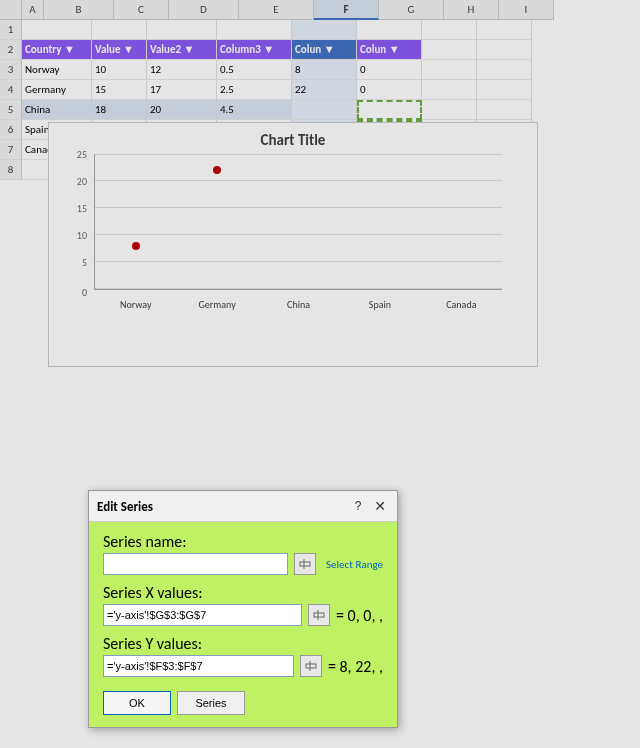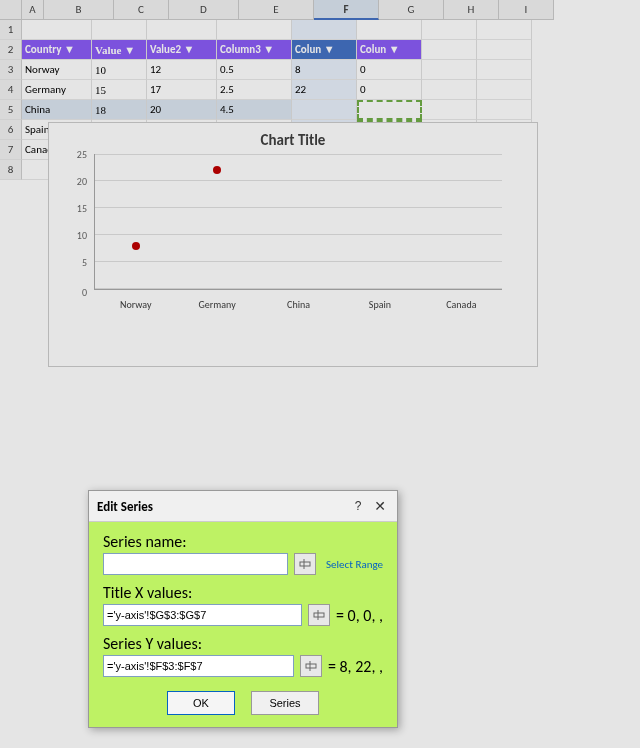--- a/index.html
+++ b/index.html
@@ -81,21 +81,21 @@
       border-right: 1px solid #e0e0e0;
       border-bottom: 1px solid #e8e8e8;
       padding: 0 3px;
       font-size: 11px;
       line-height: 20px;
       overflow: hidden;
       white-space: nowrap;
       background: #fff;
     }
     .cell.b { min-width: 70px; }
-    .cell.c { min-width: 55px; font-family: Liberation Serif, serif; }
+    .cell.c { min-width: 55px; }
     .cell.d { min-width: 70px; }
     .cell.e { min-width: 75px; }
     .cell.f { min-width: 65px; background: #dce6f1; }
     .cell.g { min-width: 65px; }
     .cell.h { min-width: 55px; }
     .cell.i { min-width: 55px; }
 
     .cell.header-cell {
       background: #8b5cf6;
       color: #fff;
@@ -306,22 +306,22 @@
       margin-left: 4px;
     }
     .equals-text {
       font-size: 16px;
       color: #000;
       white-space: nowrap;
     }
 
     .dialog-buttons {
       display: flex;
-      justify-content: center;
-      gap: 16px;
+      justify-content: flex-start;
+      gap: 6px;
       margin-top: 10px;
       padding: 4px 0 2px 0;
     }
     .btn {
       min-width: 68px;
       height: 24px;
       font-size: 11px;
       cursor: pointer;
       background: #f0f0f0;
       border: 1px solid #999;
@@ -528,21 +528,21 @@
             <svg width="12" height="12" viewBox="0 0 12 12">
               <rect x="1" y="4" width="10" height="4" fill="none" stroke="#666" stroke-width="1"></rect>
               <line x1="5" y1="1" x2="5" y2="11" stroke="#666" stroke-width="1"></line>
             </svg>
           </button>
           <a class="select-range-link">Select Range</a>
         </div>
       </div>
 
       <div class="form-row">
-        <label class="form-label">Title X values:</label>
+        <label class="form-label">Series X values:</label>
         <div class="form-row-inline">
           <input class="form-input" type="text" value="='y-axis'!$G$3:$G$7" style="">
           <button class="range-btn">
             <svg width="12" height="12" viewBox="0 0 12 12">
               <rect x="1" y="4" width="10" height="4" fill="none" stroke="#666" stroke-width="1"></rect>
               <line x1="5" y1="1" x2="5" y2="11" stroke="#666" stroke-width="1"></line>
             </svg>
           </button>
           <span class="equals-text">= 0, 0, ,</span>
         </div>

